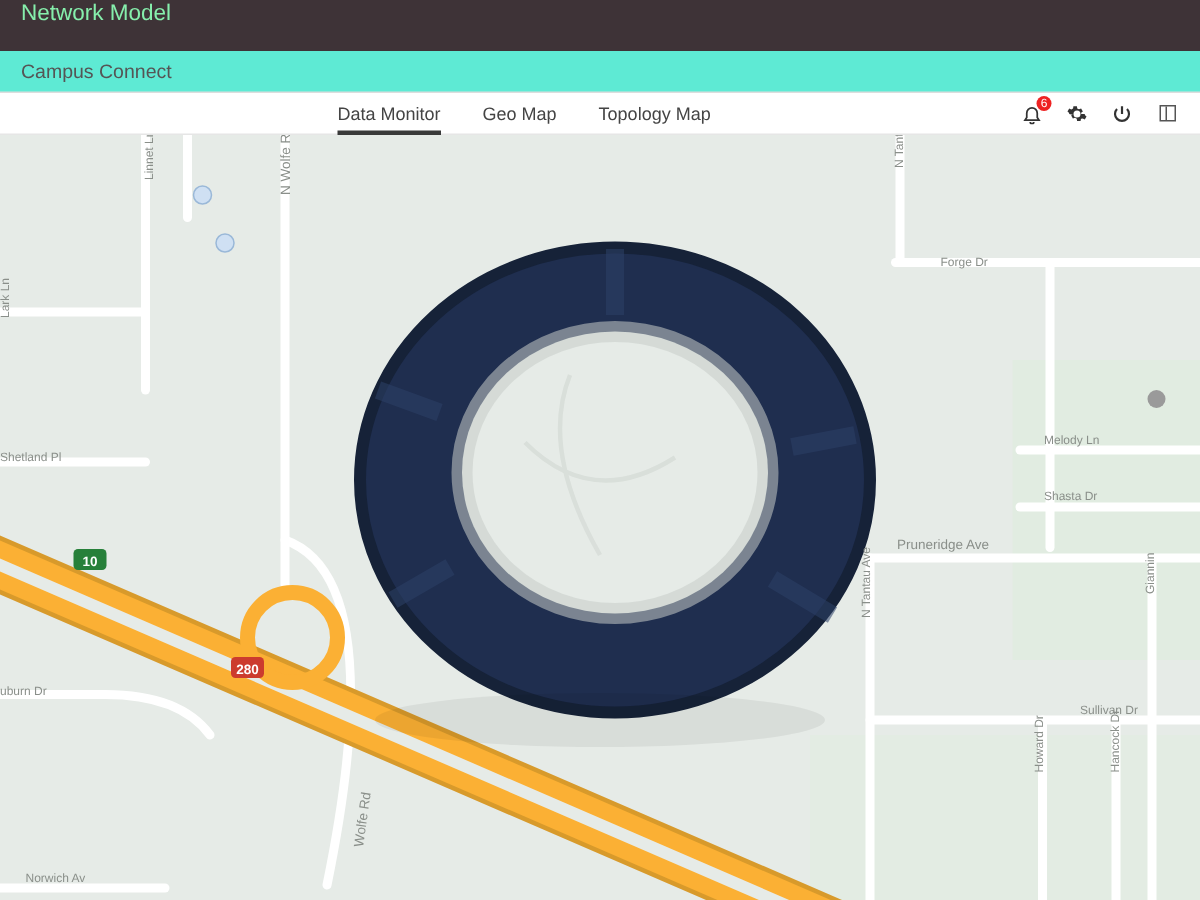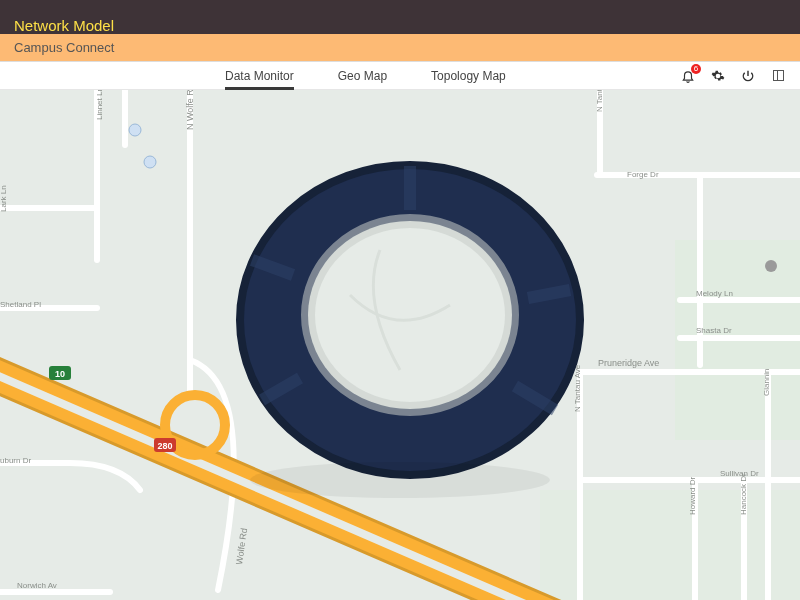--- a/index.html
+++ b/index.html
@@ -2,32 +2,32 @@
 <html><head>
 <meta charset="utf-8">
 <style>
   * { margin: 0; padding: 0; box-sizing: border-box; }
   html, body { width: 800px; height: 600px; font-family: -apple-system, "Helvetica Neue", Arial, sans-serif; overflow: hidden; }
 
   
   .titlebar {
     height: 34px;
     background: #3e3337;
-    color: #fde047;
+    color: #86efac;
     font-size: 15px;
     font-weight: 300;
     display: flex;
-    align-items: flex-end;
+    align-items: flex-start;
     padding: 0 14px;
   }
 
   
   .subheader {
     height: 28px;
-    background: #fdba74;
+    background: #5eead4;
     color: #555;
     font-size: 13px;
     font-weight: 300;
     display: flex;
     align-items: center;
     padding: 0 14px;
     border-bottom: 1px solid #ddd;
   }
 
   
@@ -35,21 +35,21 @@
     height: 28px;
     background: #ffffff;
     display: flex;
     align-items: center;
     padding: 0 8px 0 0;
     border-bottom: 1px solid #e6e6e6;
     font-size: 12px;
     color: #444;
   }
   .nav-spacer-left { flex: 0 0 225px; }
-  .nav-tabs { display: flex; gap: 44px; align-items: center; height: 100%; }
+  .nav-tabs { display: flex; gap: 28px; align-items: center; height: 100%; }
   .nav-tab {
     position: relative;
     cursor: pointer;
     height: 100%;
     display: flex;
     align-items: center;
     white-space: nowrap;
   }
   .nav-tab.active::after {
     content: "";

